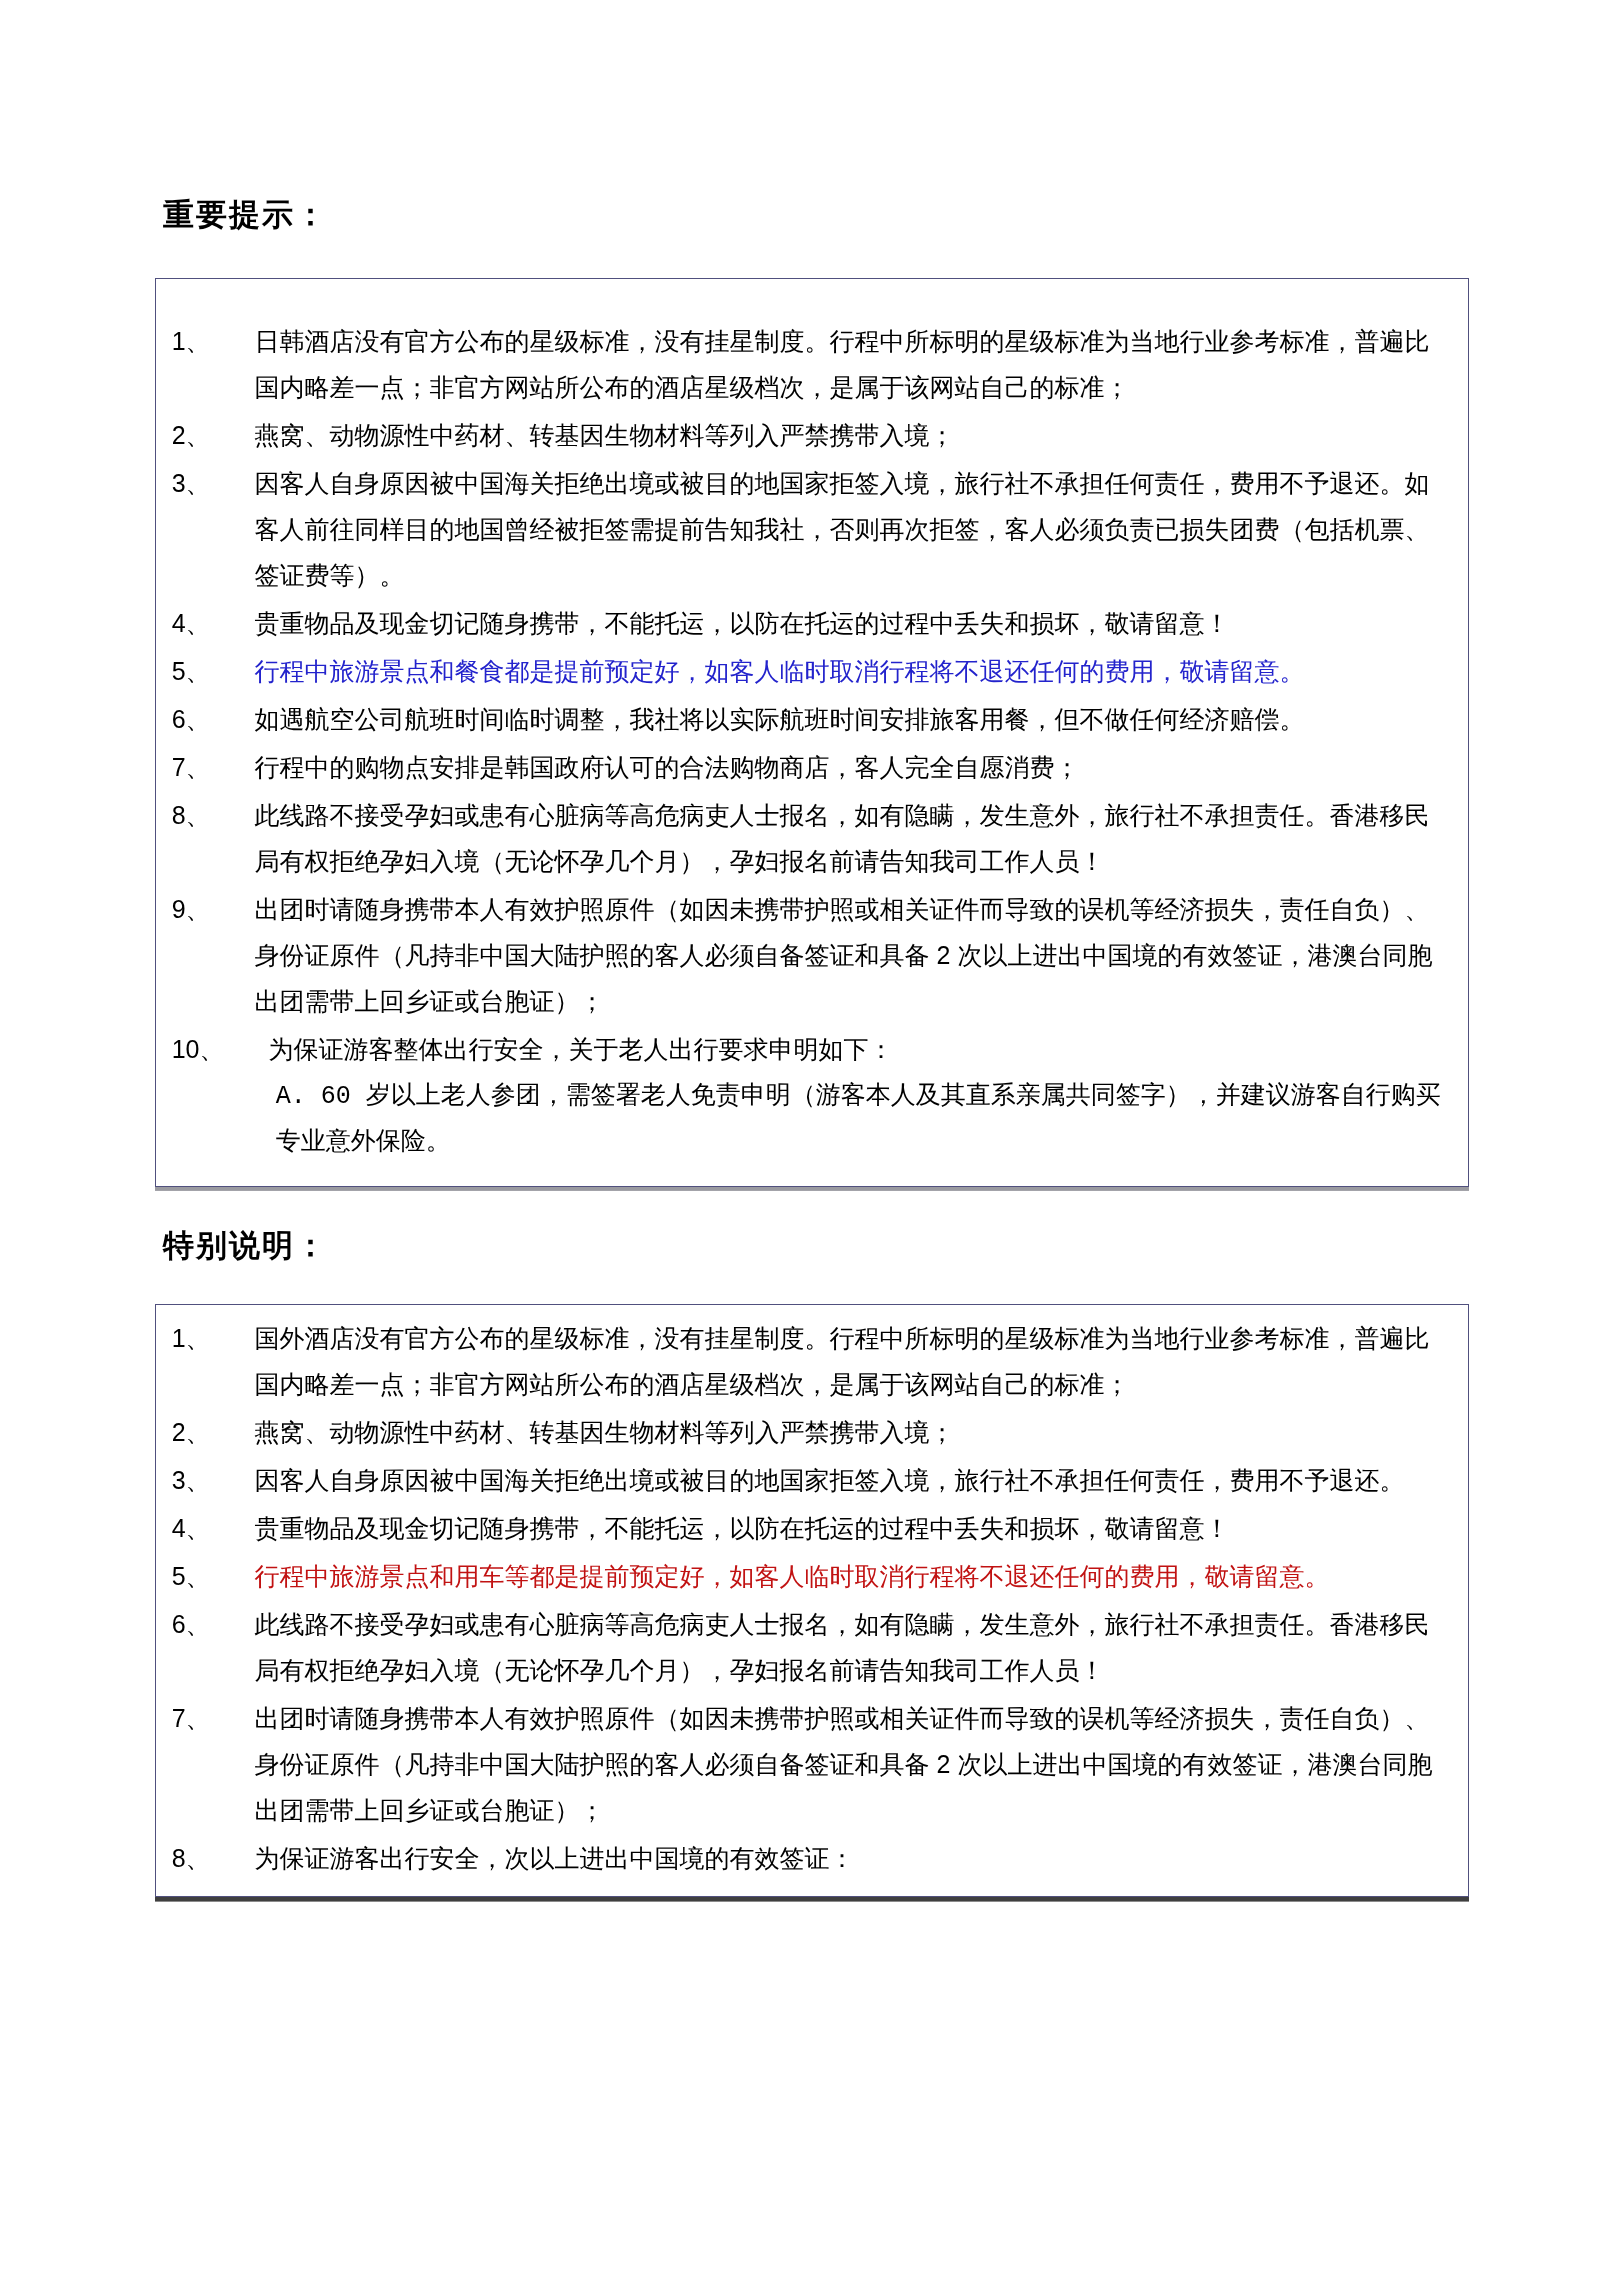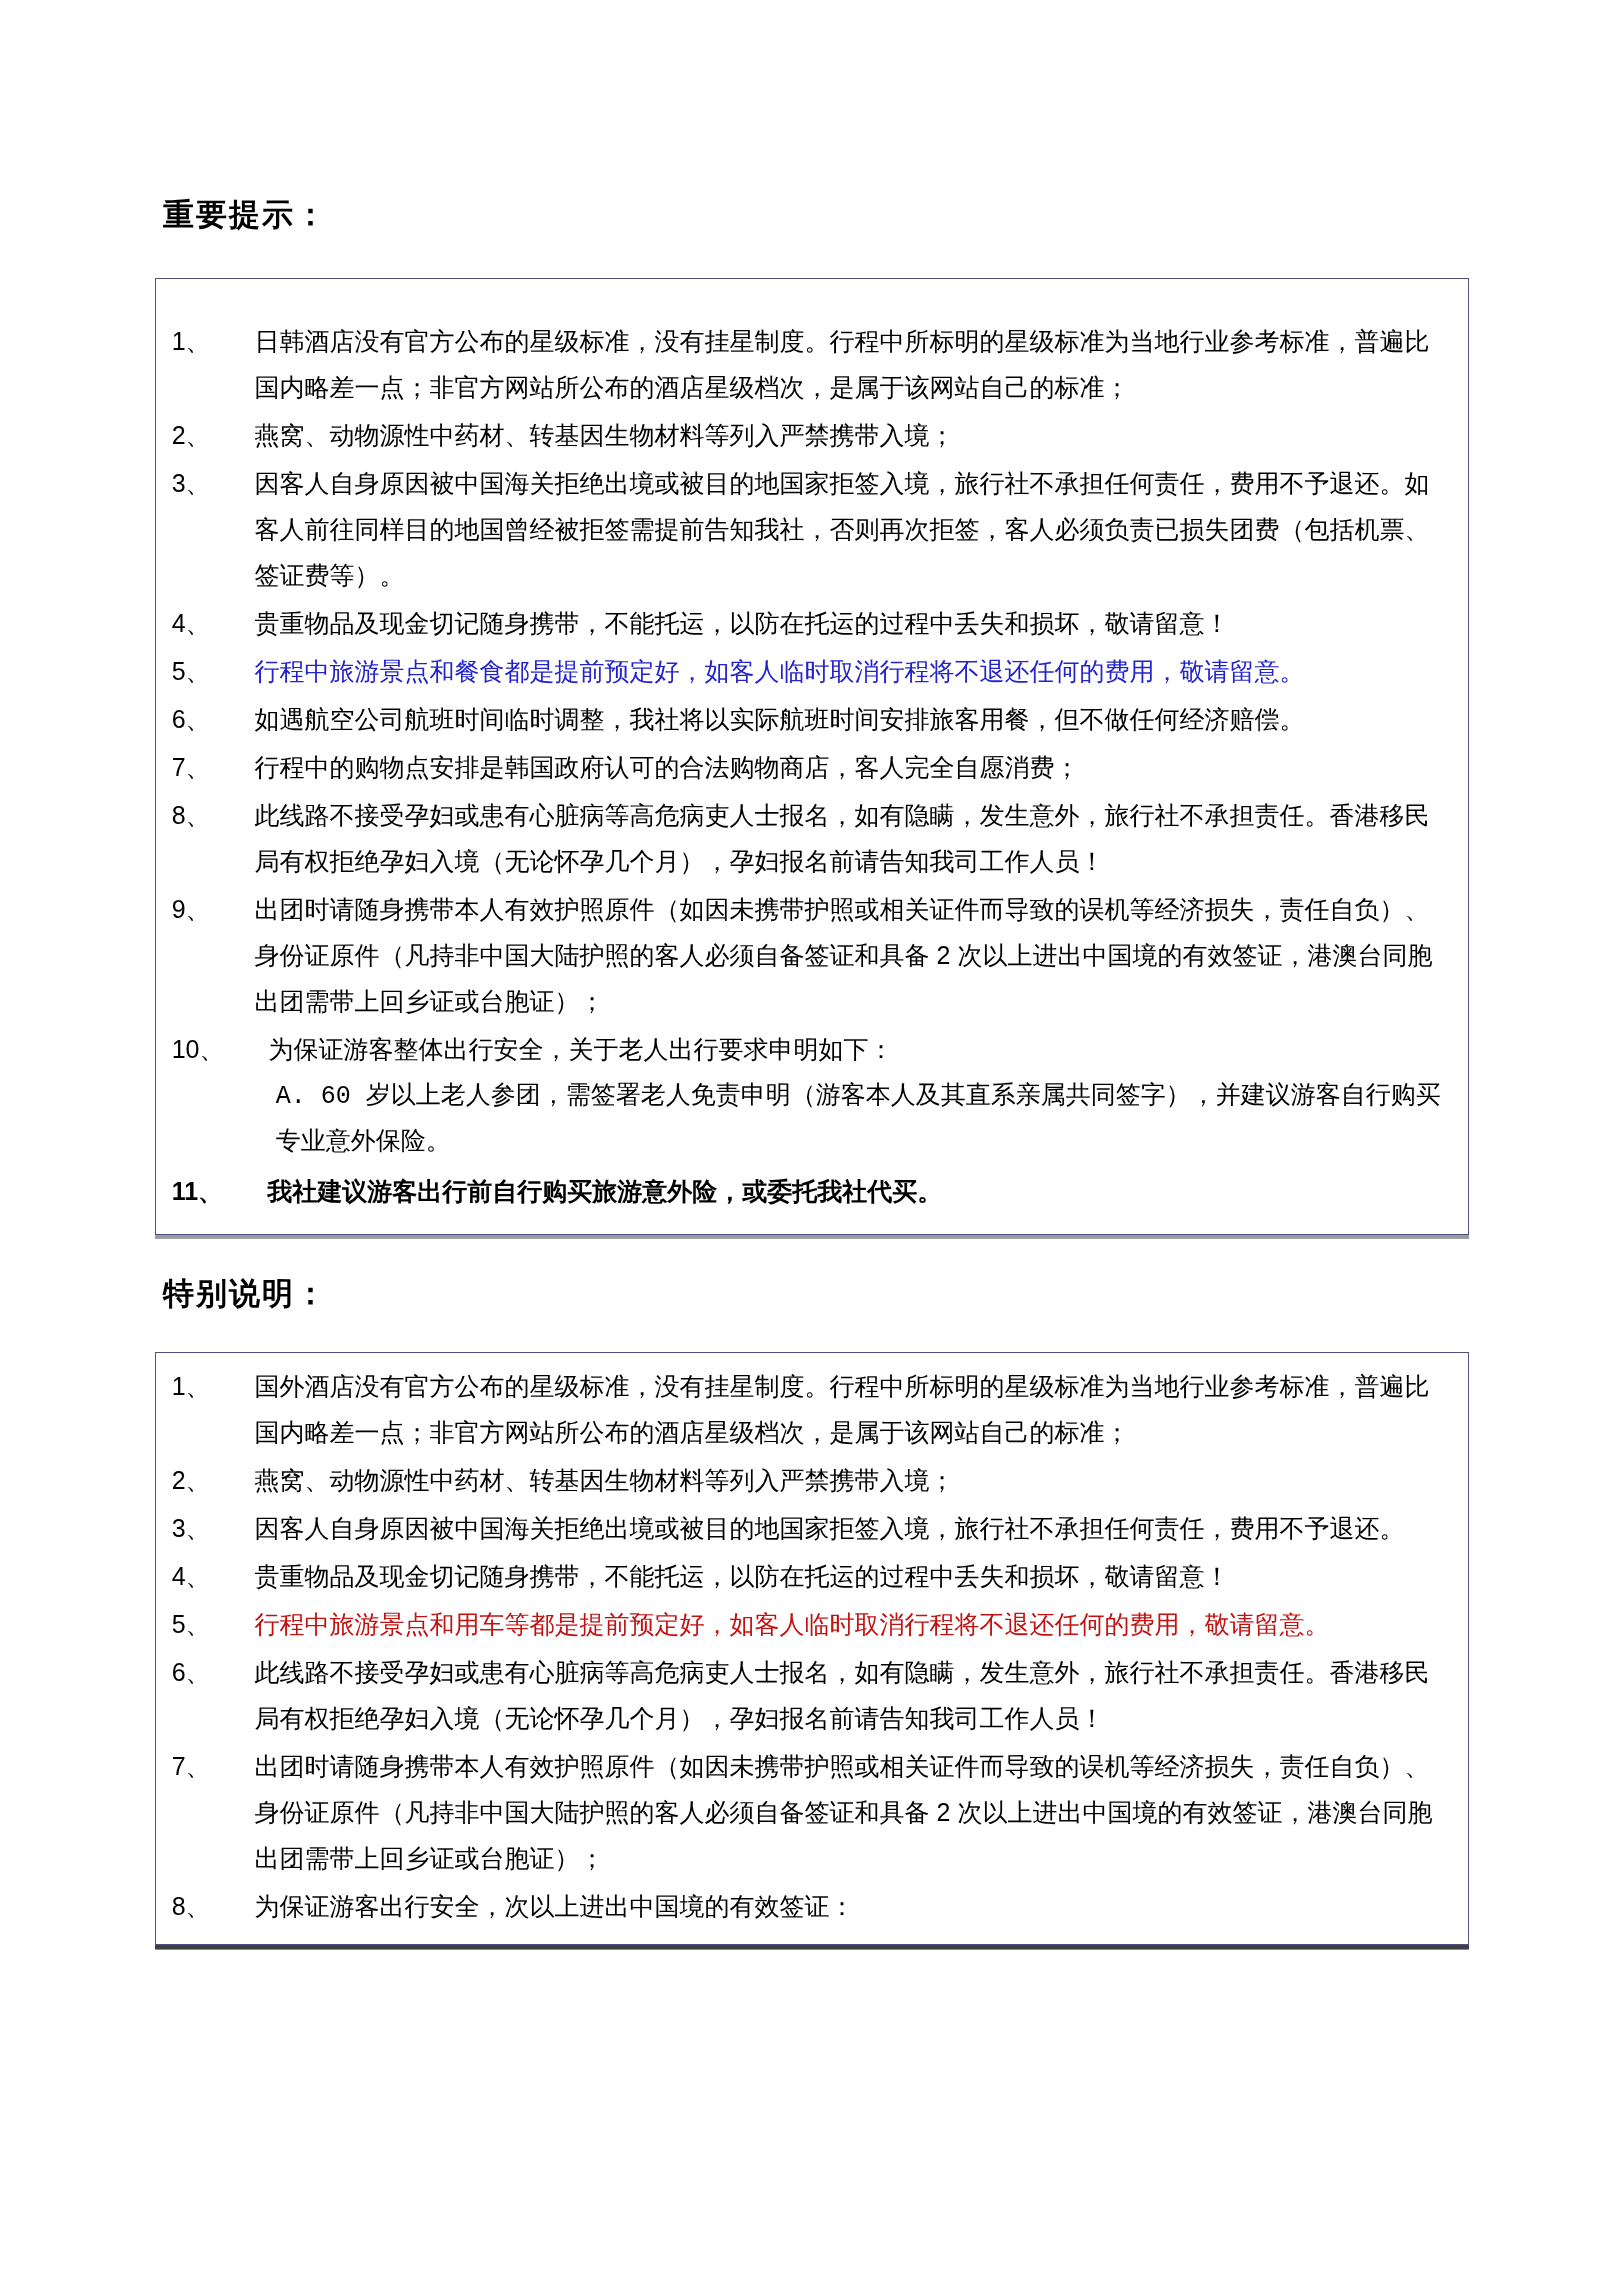--- a/index.html
+++ b/index.html
@@ -108,24 +108,20 @@
       <span class="num">9、</span>
       <span class="txt">出团时请随身携带本人有效护照原件（如因未携带护照或相关证件而导致的误机等经济损失，责任自负）、身份证原件（凡持非中国大陆护照的客人必须自备签证和具备 2 次以上进出中国境的有效签证，港澳台同胞出团需带上回乡证或台胞证）；</span>
     </div>
     <div class="item">
       <span class="num">10、</span>
       <span class="txt">为保证游客整体出行安全，关于老人出行要求申明如下：</span>
     </div>
     <div class="item sub">
       <span class="txt">A. 60 岁以上老人参团，需签署老人免责申明（游客本人及其直系亲属共同签字），并建议游客自行购买专业意外保险。</span>
     </div>
-    <div class="item bold">
-      <span class="num">11、</span>
-      <span class="txt">我社建议游客出行前自行购买旅游意外险，或委托我社代买。</span>
-    </div>
   </div>
 
   <div class="heading second">特别说明：</div>
 
   <div class="notice-box box2">
     <div class="item">
       <span class="num">1、</span>
       <span class="txt">国外酒店没有官方公布的星级标准，没有挂星制度。行程中所标明的星级标准为当地行业参考标准，普遍比国内略差一点；非官方网站所公布的酒店星级档次，是属于该网站自己的标准；</span>
     </div>
     <div class="item">

